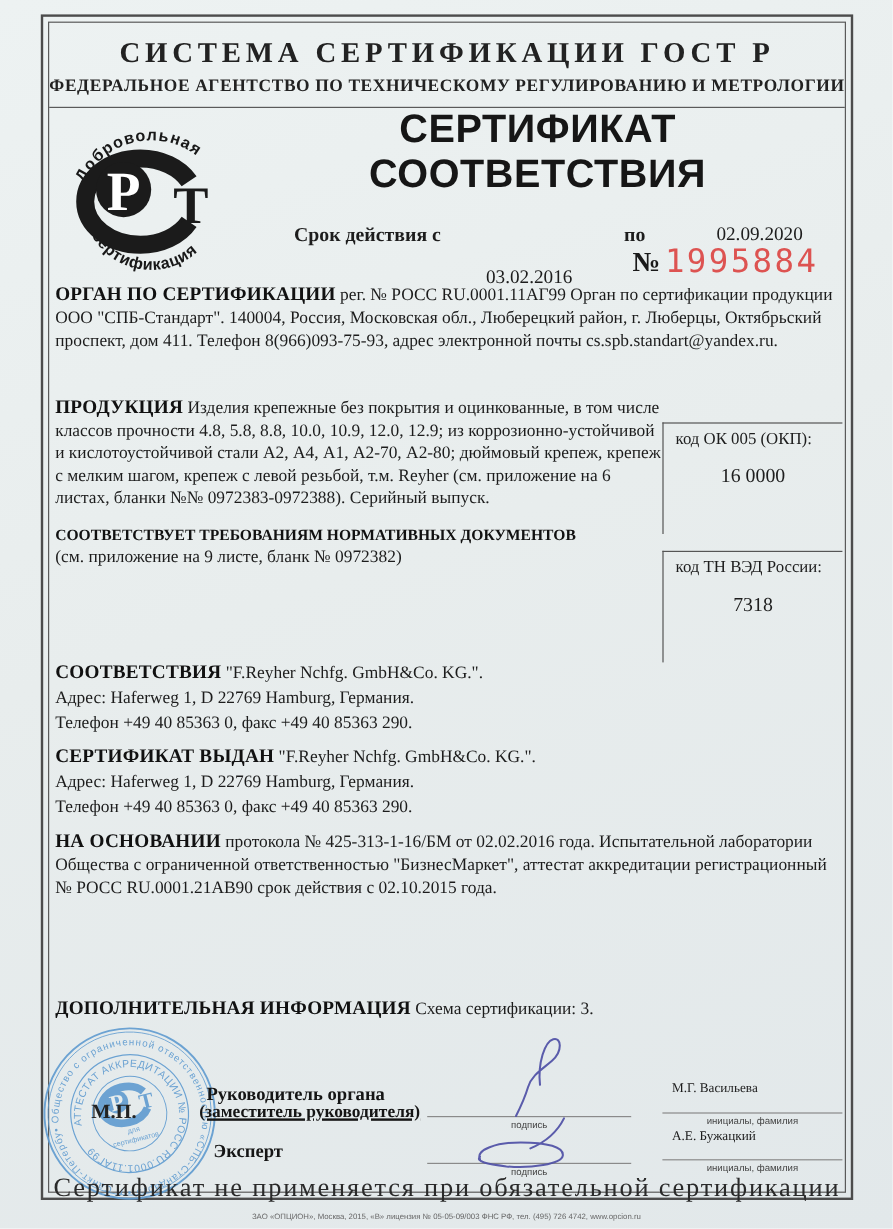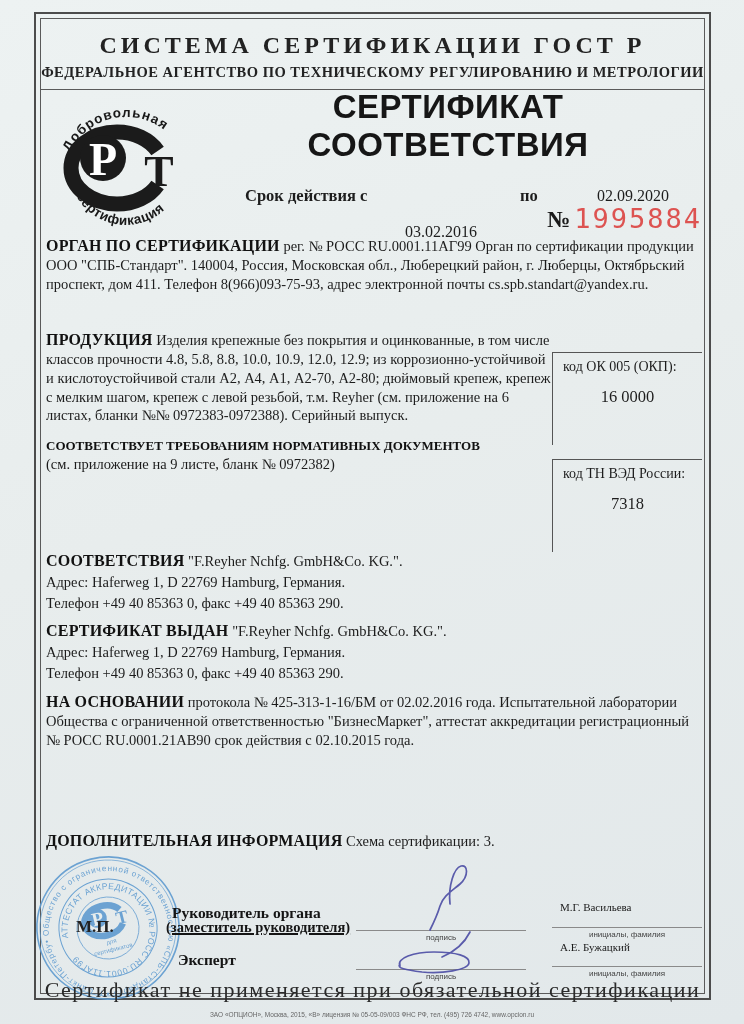--- a/index.html
+++ b/index.html
@@ -19,21 +19,21 @@
     font-family:"Liberation Sans",sans-serif;font-weight:bold;font-size:33px;letter-spacing:0.5px;color:#161616;
   }
   .regnum-row{position:absolute;left:252px;top:157px;}
   .regnum-label{font-weight:bold;font-size:20px;}
   .regnum-value{font-size:16.5px;margin-left:30px;}
   .validity-row{position:absolute;left:245px;top:186px;width:460px;height:22px;}
   .validity-label{position:absolute;left:0;top:0;font-weight:bold;font-size:16.5px;}
   .valid-from{position:absolute;left:160px;top:1px;font-size:16px;margin-top:36px;}
   .po-label{position:absolute;left:275px;top:0;font-weight:bold;font-size:16.5px;}
   .valid-to{position:absolute;left:352px;top:1px;font-size:16px;}
-  .blank-number{position:absolute;left:547px;top:203px;white-space:nowrap;text-align:center;}
+  .blank-number{position:absolute;left:527px;top:203px;white-space:nowrap;text-align:center;}
   .blank-number .no{font-weight:bold;font-size:23px;color:#1a1a1a;}
   .blank-number .digits{font-family:"DejaVu Sans Mono",monospace;font-size:27px;letter-spacing:2px;color:#dd5351;vertical-align:-1px;}
   .section{position:absolute;left:46px;width:652px;font-size:14.5px;line-height:1.28;color:#1c1c1c;}
   .sec-head{font-weight:bold;font-size:16px;letter-spacing:0.2px;color:#111;}
   .sec-head-sm{font-weight:bold;font-size:13px;color:#111;}
   .narrow{width:506px;}
   .addr-line{margin-top:2px;}
   .code-box{position:absolute;left:552px;width:149px;height:92px;border-top:1px solid #555;border-left:1px solid #555;}
   .code-box .label{font-size:14px;padding:6px 2px 0 10px;}
   .code-box .value{text-align:center;font-size:16.5px;margin-top:12px;}

